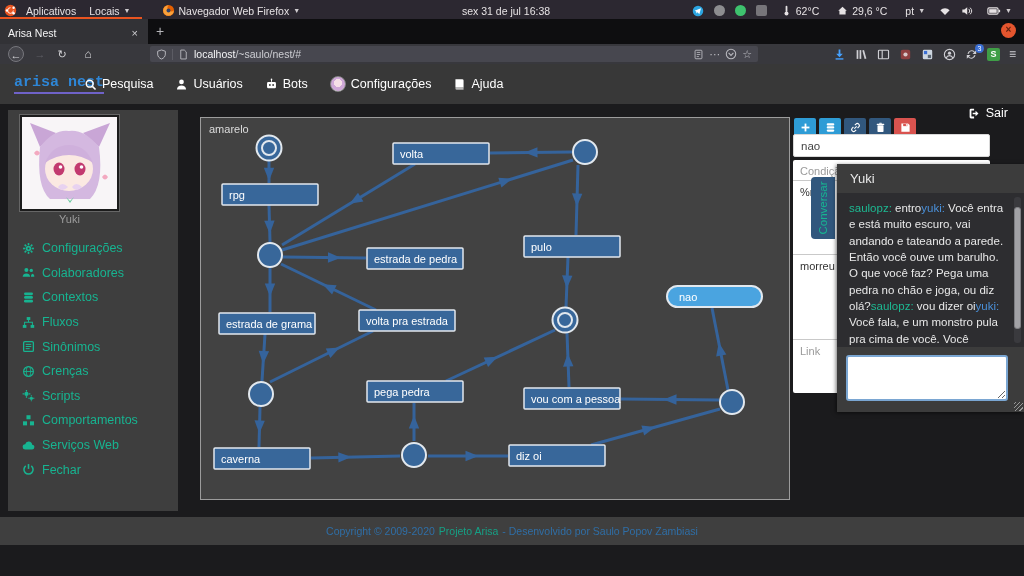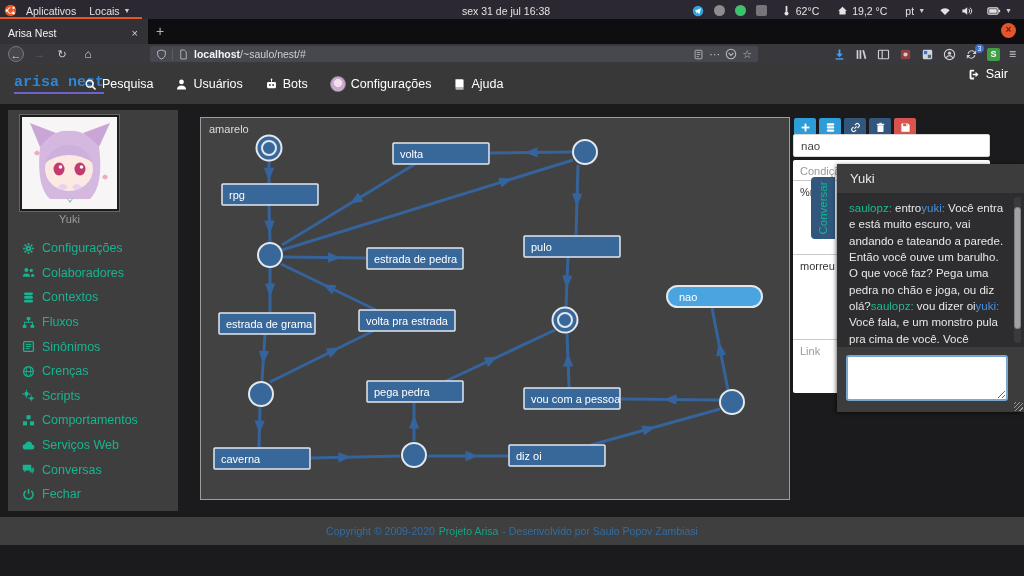--- a/index.html
+++ b/index.html
@@ -25,33 +25,33 @@
 
   
   #nav-toolbar { position:absolute; left:0; top:44px; width:1024px; height:20px; background:#38383d; color:#c9c9cc; }
   .tb-btn { position:absolute; top:2px; width:16px; height:16px; text-align:center; line-height:16px; font-size:11px; color:#d7d7da; }
   #btn-back { left:8px; border:1px solid #77777d; border-radius:50%; background:#46464c; }
   #btn-forward { left:32px; color:#5f5f66; }
   #btn-reload { left:54px; }
   #btn-home { left:80px; font-size:12px; }
   #url-bar { position:absolute; left:150px; top:2px; width:608px; height:16px; background:#47474f; border-radius:2px; display:flex; align-items:center; color:#b9b9bf; font-size:10.5px; gap:5px; padding:0 6px; }
   #url-text { flex:1; color:#cdced3; white-space:nowrap; overflow:hidden; }
-  #url-text b { color:#f5f5f7; font-weight:bold; }
+  #url-text b { color:#f5f5f7; font-weight:normal; }
   .url-sep { width:1px; height:11px; background:#5c5c64; }
   .tb-right { position:absolute; top:2px; height:16px; display:flex; align-items:center; gap:9px; right:8px; color:#cfcfd4; }
   .badge { position:absolute; top:-4px; right:-6px; background:#3b6fd4; color:#fff; border-radius:5px; font-size:7px; padding:0 2.5px; line-height:9px; }
   #icon-s-ext { width:13px; height:13px; background:#3f9e46; border-radius:2px; color:#fff; font-size:9px; font-weight:bold; text-align:center; line-height:13px; }
   #btn-menu { font-size:12px; letter-spacing:0; }
 
   
   #app-navbar { position:absolute; left:0; top:64px; width:1024px; height:40px; background:#383838; }
   #logo { position:absolute; left:14px; top:10px; font-family:"Liberation Mono", monospace; font-weight:bold; font-size:15px; color:#2e86d6; border-bottom:2px solid #6f62c8; padding-bottom:1px; letter-spacing:0; }
   .nav-links { position:absolute; left:84px; top:0; height:40px; display:flex; align-items:center; gap:22px; }
   .nav-link { display:flex; align-items:center; gap:5px; color:#ffffff; font-size:12.5px; cursor:pointer; }
-  #nav-signout { position:absolute; right:16px; top:3px; height:40px; display:flex; align-items:flex-start; }
+  #nav-signout { position:absolute; right:16px; top:16px; height:40px; display:flex; align-items:flex-end; }
   .mini-avatar { width:16px; height:16px; border-radius:50%; background:radial-gradient(circle at 50% 42%, #f6dfe8 0 38%, #cfa8d8 39% 72%, #e8e3ea 73%); border:1px solid #888; display:inline-block; }
 
   
   #sidebar { position:absolute; left:8px; top:110px; width:170px; height:401px; background:#3e3e3e; }
   #avatar-frame { position:absolute; left:12px; top:5px; width:99px; height:96px; background:#f7f4f6; border:2px solid #1c1c1c; box-shadow:0 0 0 1px #666; }
   #avatar-caption { position:absolute; left:12px; top:103px; width:99px; text-align:center; color:#9b9b9b; font-size:11px; }
   #side-menu { position:absolute; left:14px; top:126px; right:6px; }
   .side-item { display:flex; align-items:center; gap:7px; color:#17b491; font-size:12.5px; height:24.6px; cursor:pointer; }
 
   
@@ -102,20 +102,31 @@
           <path d="M8 4.5A3.5 3.5 0 1 0 11.5 8" fill="none" stroke="#fff" stroke-width="1.1"></path>
         </svg>
       </span>
     <span class="os-item">
         <span>Aplicativos</span>
       </span>
     <span class="os-item">
         <span>Locais</span>
         <span class="caret">▼</span>
       </span>
+    <span class="os-item" style="margin-left:18px;">
+      <span class="ic">
+          <svg width="13" height="13" viewBox="0 0 16 16" fill="currentColor">
+            <circle cx="8" cy="8" r="6.8" fill="#e66000"></circle>
+            <path d="M8 1.4a6.6 6.6 0 1 0 6.6 6.6c-1.2 1.2-2.4 1.6-4 1A4.4 4.4 0 0 1 8 1.4z" fill="#f9a13b"></path>
+            <circle cx="8" cy="8" r="2.4" fill="#30426b"></circle>
+          </svg>
+        </span>
+      <span>Navegador Web Firefox</span>
+        <span class="caret">▼</span>
+    </span>
   </div>
   <div class="seg" style="left:462px;">
       <span>sex 31 de jul 16:38</span>
     </div>
   <div class="seg" style="right:8px; gap:10px;text-align:center;">
     <span class="ic">
         <svg width="12" height="12" viewBox="0 0 16 16" fill="currentColor">
           <circle cx="8" cy="8" r="7" fill="#2ca5e0"></circle>
           <path d="M3.4 7.8l8.6-3.4-2.2 7.8-2.4-2.5-1.5 1.6-.3-2.6z" fill="#fff"></path>
         </svg>
@@ -131,21 +142,21 @@
           </svg>
         </span>
         <span>62°C</span>
       </span>
     <span class="os-item">
         <span class="ic">
           <svg width="11" height="11" viewBox="0 0 16 16" fill="currentColor">
             <path d="M1.8 8.2L8 2.6l6.2 5.6h-1.7v5.6H3.5V8.2z"></path>
           </svg>
         </span>
-        <span>19,2 °C</span>
+        <span>29,6 °C</span>
       </span>
     <span class="os-item">
         <span>pt</span>
         <span class="caret">▼</span>
       </span>
     <span class="ic">
         <svg width="12" height="12" viewBox="0 0 16 16" fill="currentColor">
           <path d="M8 13.2L1.8 7a8.8 8.8 0 0 1 12.4 0z"></path>
         </svg>
       </span>
@@ -446,29 +457,20 @@
         </span>
         <span>Comportamentos</span>
       </div>
       <div class="side-item">
         <span class="ic">
           <svg width="13" height="13" viewBox="0 0 16 16" fill="currentColor">
             <path d="M4.3 13a3.3 3.3 0 0 1-.4-6.6A4.4 4.4 0 0 1 12.5 7 2.9 2.9 0 0 1 11.9 13z"></path>
           </svg>
         </span>
         <span>Serviços Web</span>
-      </div>
-      <div class="side-item">
-        <span class="ic">
-          <svg width="13" height="13" viewBox="0 0 16 16" fill="currentColor">
-            <path d="M1 2.3h9.4a1 1 0 0 1 1 1v4.9a1 1 0 0 1-1 1H5.4L3 11.5V9.2H2a1 1 0 0 1-1-1z"></path>
-            <path d="M12.6 5.4c1.5 0 2.4.6 2.4 1.7v3.3c0 .6-.4 1-1 1h-.5v2.1l-2.2-2.1H8.6" opacity=".75"></path>
-          </svg>
-        </span>
-        <span>Conversas</span>
       </div>
       <div class="side-item">
         <span class="ic">
           <svg width="13" height="13" viewBox="0 0 16 16" fill="currentColor">
             <line x1="8" y1="1.3" x2="8" y2="7.3" stroke="currentColor" stroke-width="1.9"></line>
             <path d="M4.6 3.6a5.6 5.6 0 1 0 6.8 0" fill="none" stroke="currentColor" stroke-width="1.9"></path>
           </svg>
         </span>
         <span>Fechar</span>
       </div>

